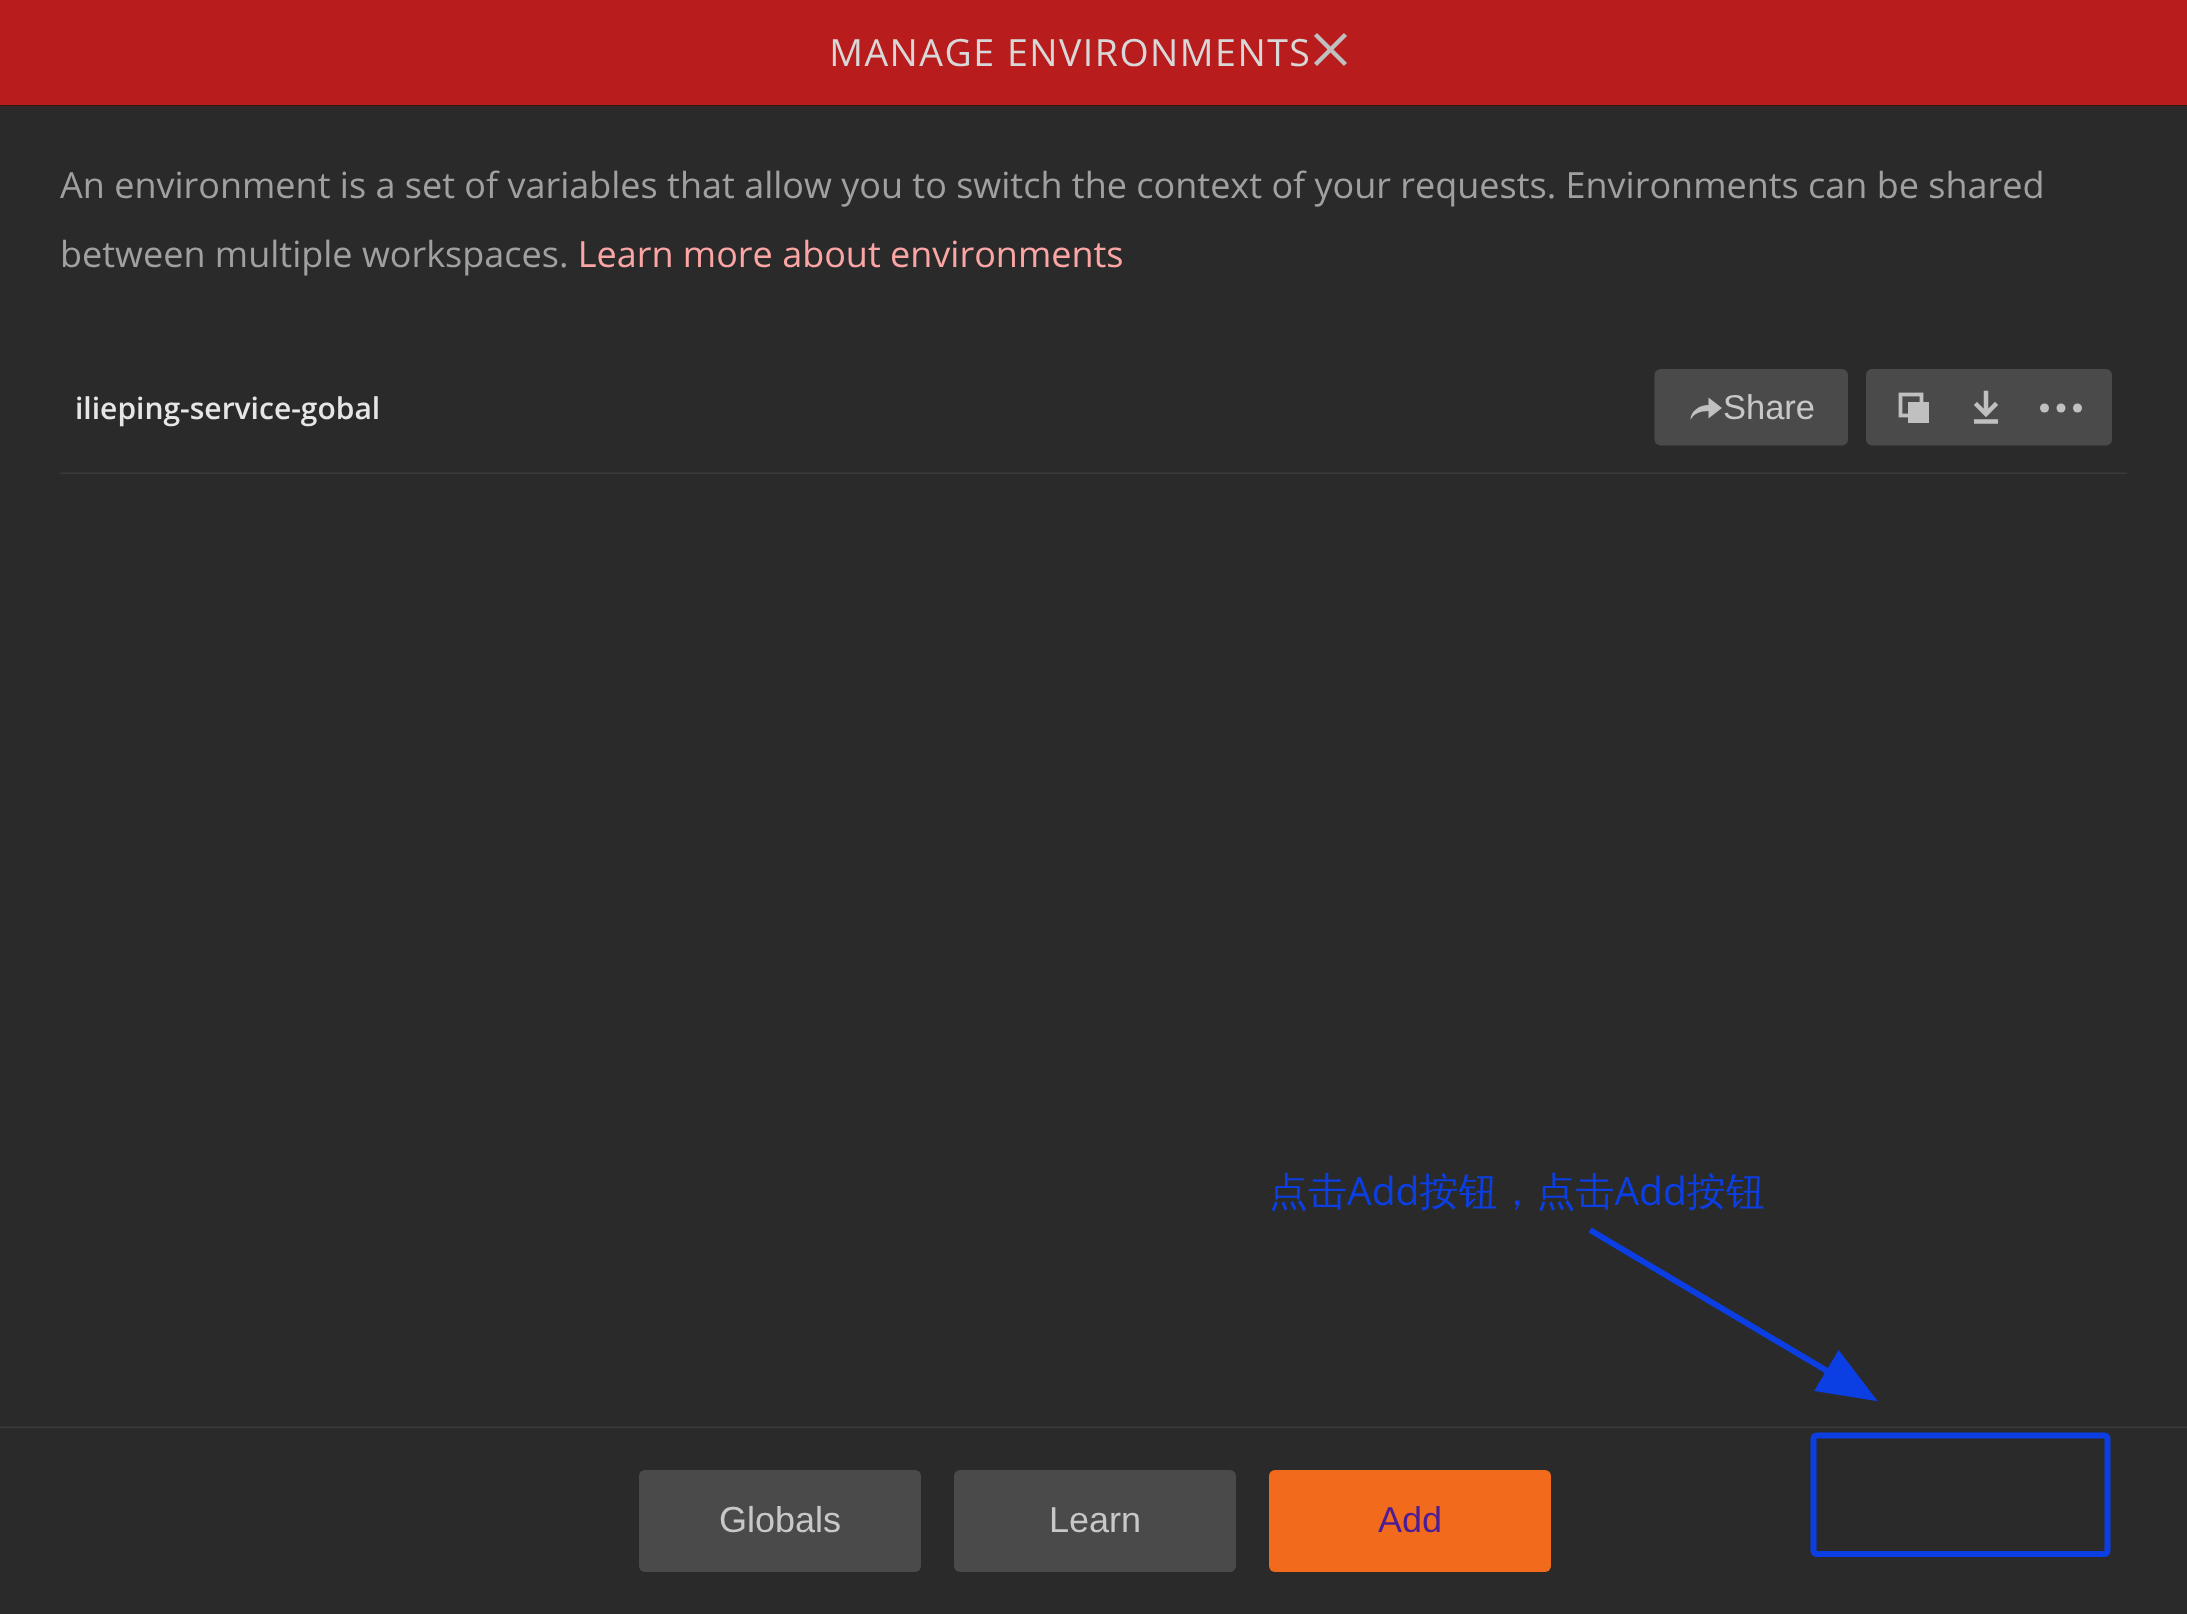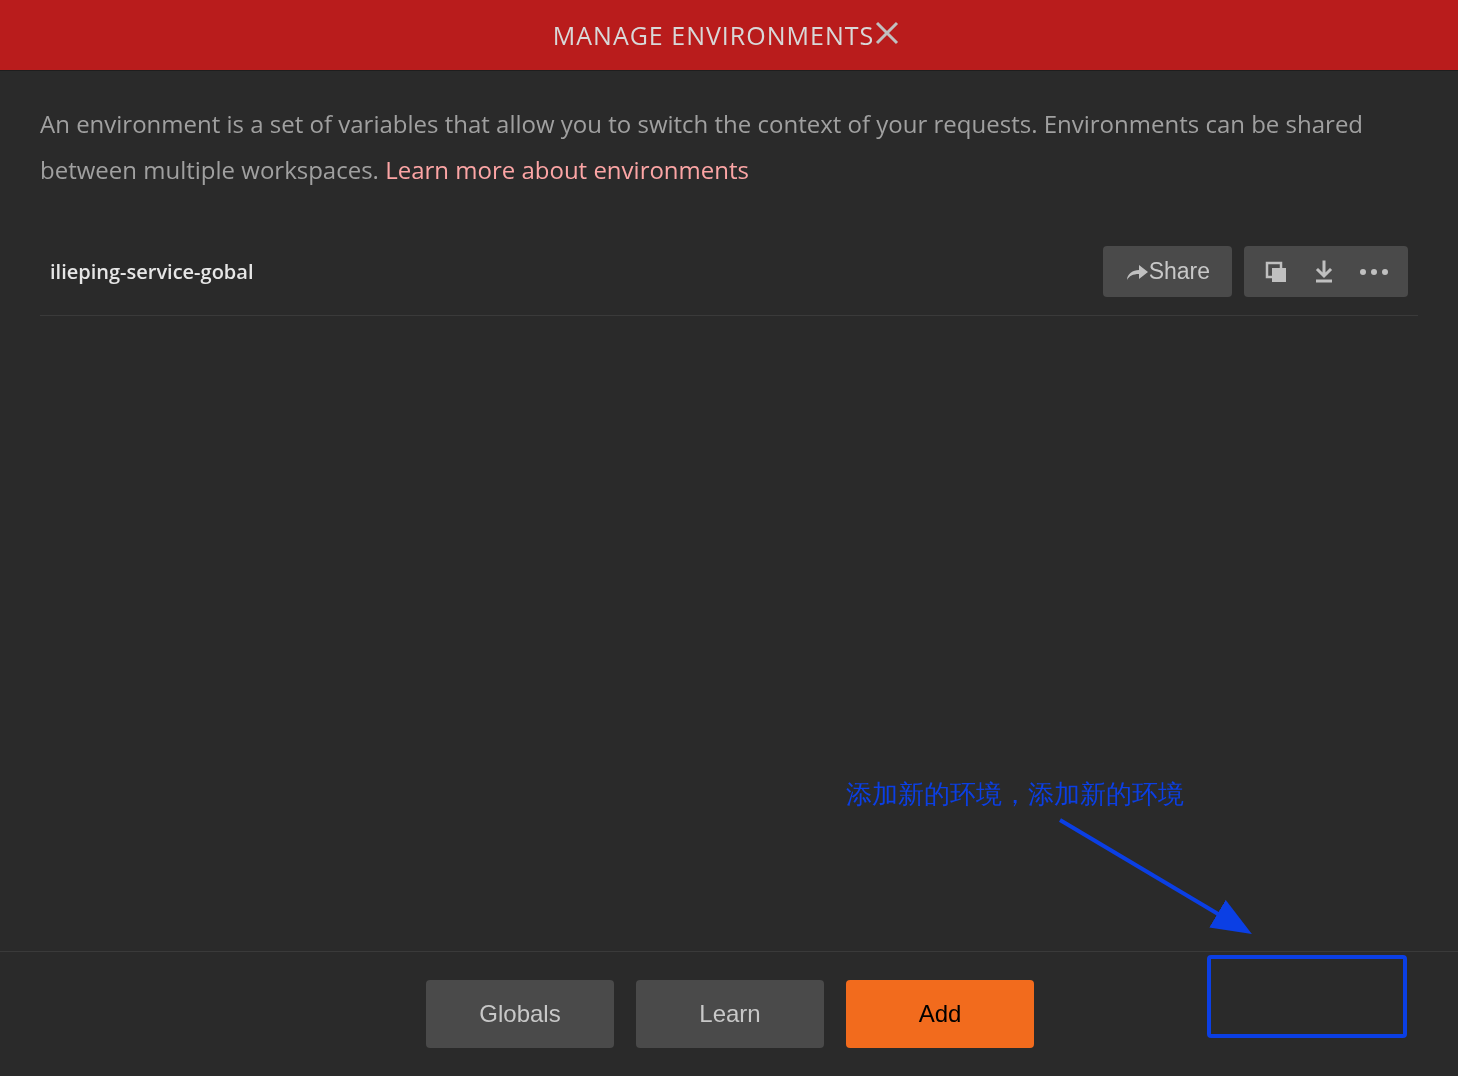--- a/index.html
+++ b/index.html
@@ -130,21 +130,21 @@
       border: none;
       border-radius: 4px;
       padding: 20px 40px;
       color: #c8c8c8;
       font-size: 24px;
       cursor: pointer;
       min-width: 188px;
     }
     .footer-btn.primary {
       background: #f26b1d;
-      color: #000000;
+      color: #4c1d95;
     }
     .highlight-box {
       position: absolute;
       border: 4px solid #0b3fe4;
       border-radius: 4px;
       pointer-events: none;
     }
     .annotation {
       position: absolute;
       color: #0b3fe4;
@@ -221,21 +221,21 @@
     </div>
   </div>
 
   <div class="modal-footer">
     <button class="footer-btn">Globals</button>
     <button class="footer-btn">Learn</button>
     <button class="footer-btn primary">Add</button>
   </div>
 
   <div class="highlight-box" style="left:1207px; top:955px; width:200px; height:83px;"></div>
-  <div class="annotation" style="left:846px; top:775px;">添加新的环境，添加新的环境</div>
+  <div class="annotation" style="left:846px; top:775px;">点击Add按钮，点击Add按钮</div>
   <svg class="arrow-svg" style="left:1050px; top:810px;" width="220" height="140">
     <defs>
       <marker id="arrowhead" markerWidth="10" markerHeight="8" refX="8" refY="4" orient="auto">
         <polygon points="0 0, 10 4, 0 8" fill="#0b3fe4"></polygon>
       </marker>
     </defs>
     <line x1="10" y1="10" x2="195" y2="120" stroke="#0b3fe4" stroke-width="4" marker-end="url(#arrowhead)"></line>
   </svg>
 </div>
 

